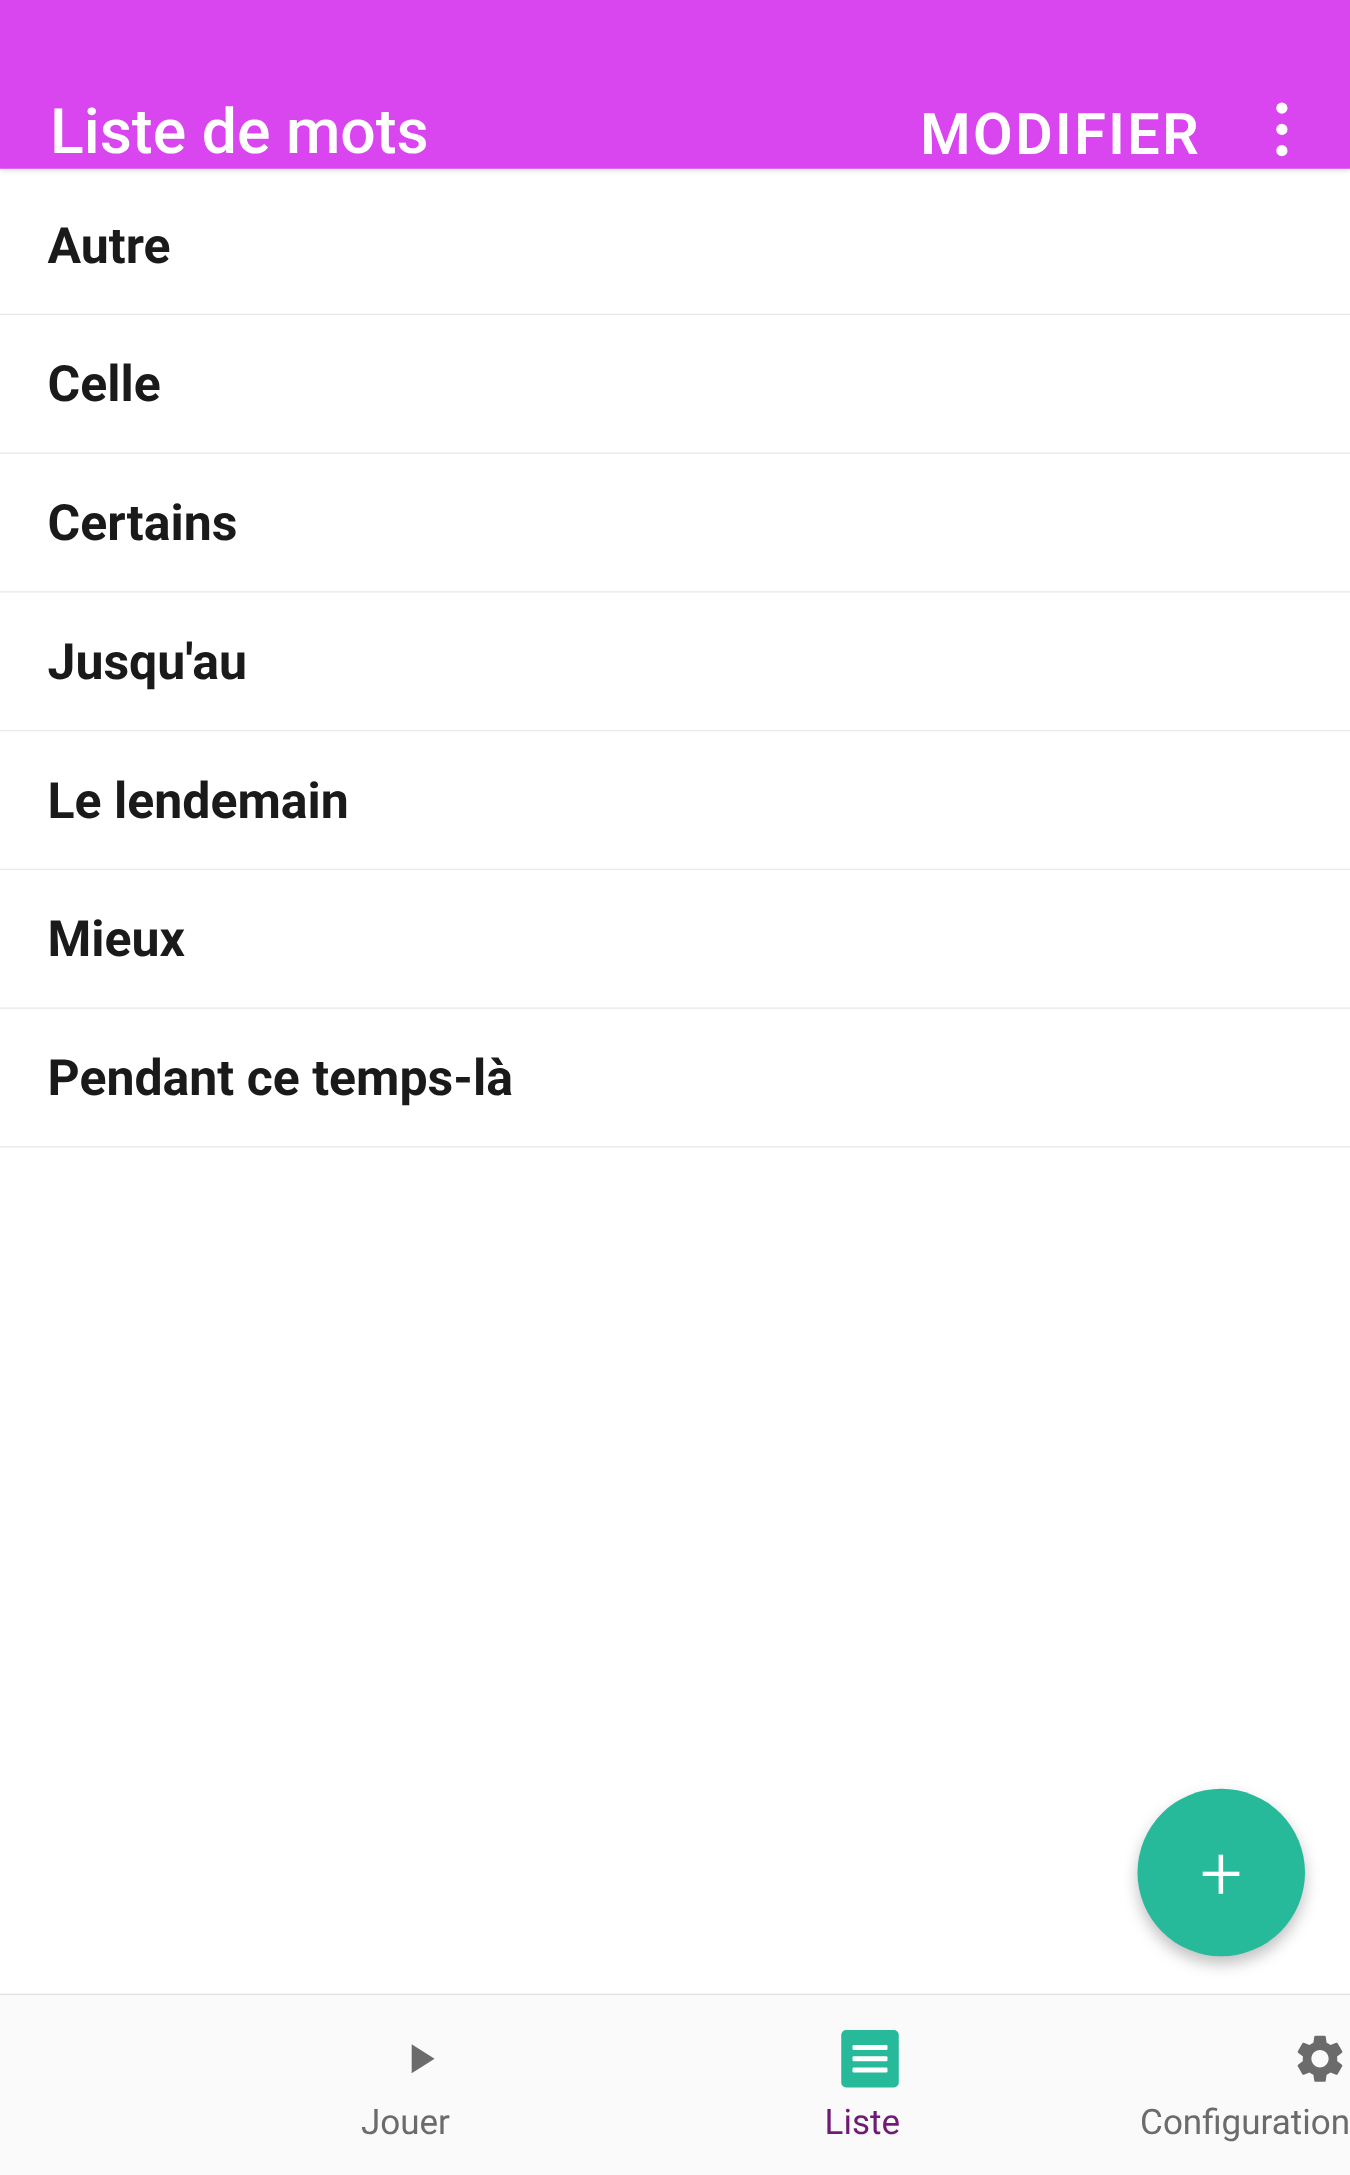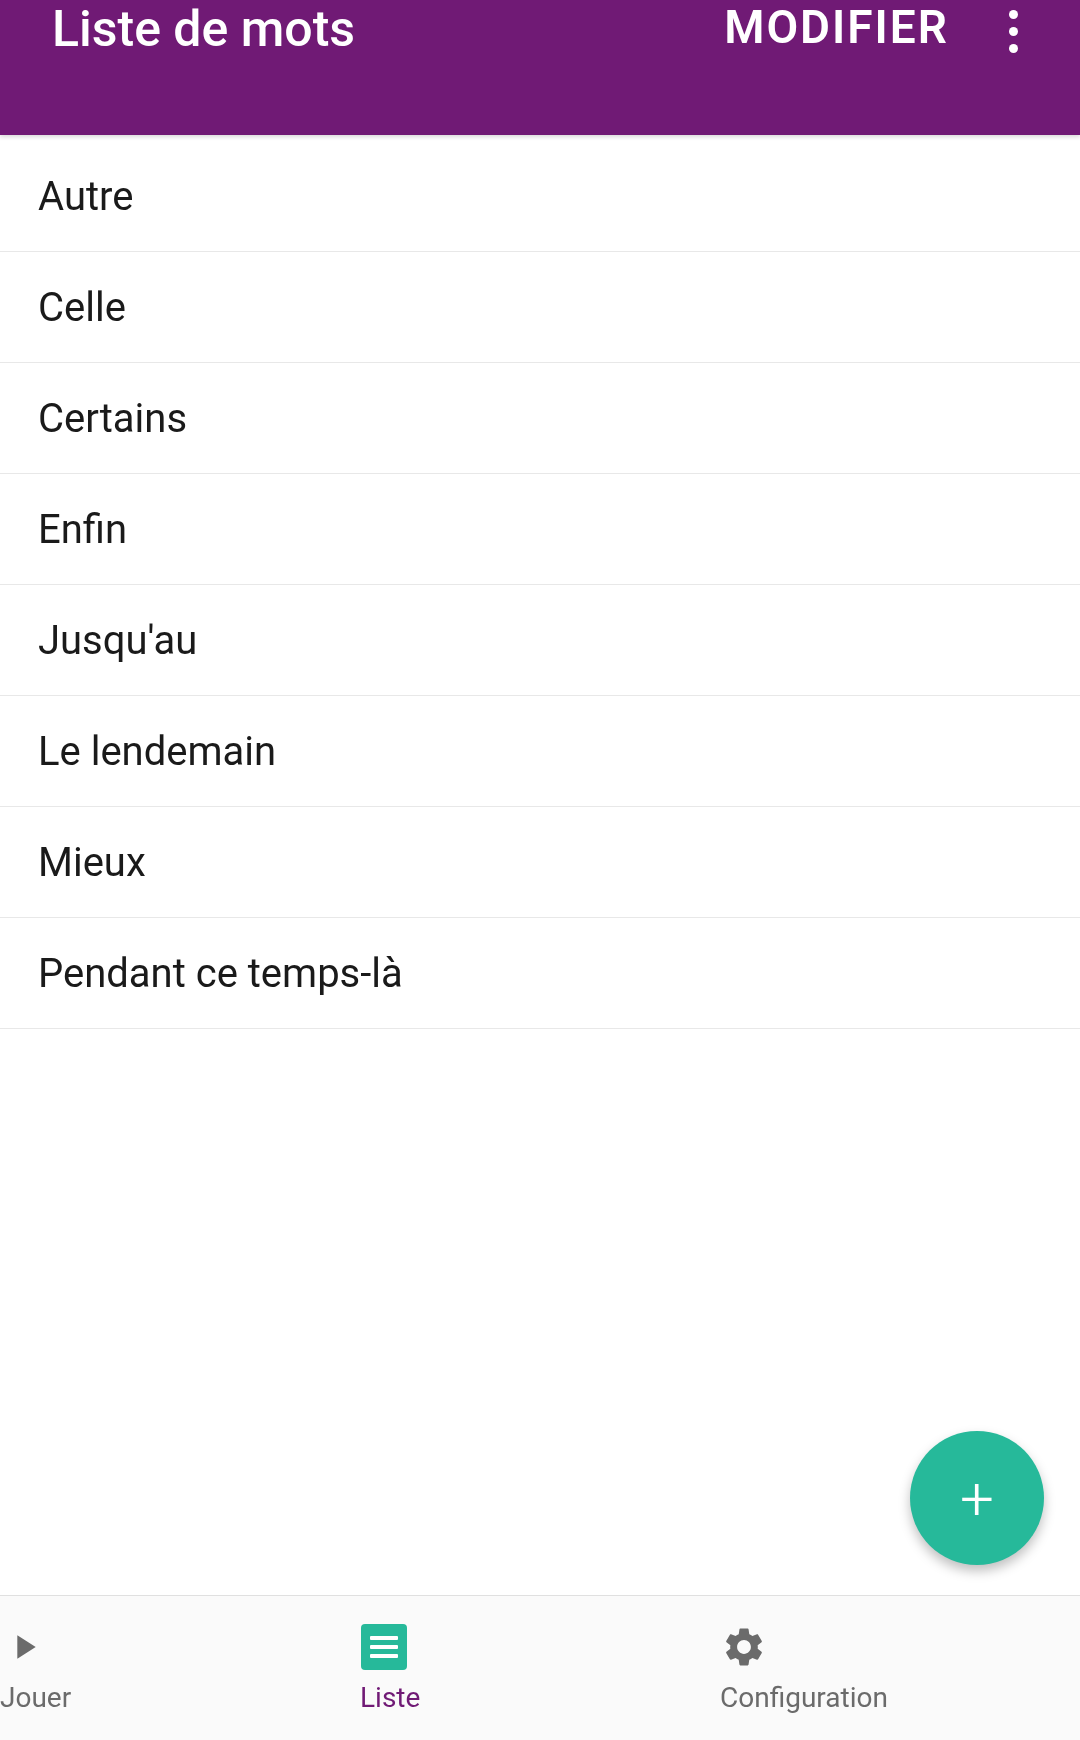--- a/index.html
+++ b/index.html
@@ -9,24 +9,24 @@
     }
     html, body {
       width: 1080px;
       height: 1740px;
       font-family: -apple-system, BlinkMacSystemFont, 'Segoe UI', Roboto, sans-serif;
       overflow: hidden;
       background: #ffffff;
     }
     .app-bar {
       height: 135px;
-      background: #701a75;
-      display: flex;
-      align-items: flex-start;
-      padding: 0 52px;
+      background: #d946ef;
+      display: flex;
+      align-items: flex-end;
+      padding: 0 40px;
       color: #ffffff;
       box-shadow: 0 2px 4px rgba(0,0,0,0.15);
       position: relative;
       z-index: 10;
     }
     .app-title {
       font-size: 50px;
       font-weight: 500;
       flex: 1;
     }
@@ -55,21 +55,21 @@
       overflow-y: auto;
       background: #ffffff;
     }
     .word-item {
       height: 111px;
       display: flex;
       align-items: center;
       padding: 0 38px;
       border-bottom: 1px solid #e8e8e8;
       font-size: 40px;
-      font-weight: 400;
+      font-weight: 700;
       color: #1a1a1a;
       cursor: pointer;
       margin-left: 0px;
     }
     .word-item:first-child {
       margin-top: 6px;
     }
     .fab {
       position: absolute;
       bottom: 175px;
@@ -94,21 +94,21 @@
       right: 0;
       height: 145px;
       background: #fafafa;
       border-top: 1px solid #e0e0e0;
       display: flex;
     }
     .nav-item {
       flex: 1;
       display: flex;
       flex-direction: column;
-      align-items: flex-start;
+      align-items: flex-end;
       justify-content: center;
       gap: 10px;
       cursor: pointer;
       color: #6b6b6b;
     }
     .nav-item.active {
       color: #701a75;
     }
     .nav-icon {
       width: 48px;
@@ -157,23 +157,20 @@
   <div class="word-item">
       <span>Autre</span>
     </div>
   <div class="word-item">
       <span>Celle</span>
     </div>
   <div class="word-item">
       <span>Certains</span>
     </div>
   <div class="word-item">
-      <span>Enfin</span>
-    </div>
-  <div class="word-item">
       <span>Jusqu'au</span>
     </div>
   <div class="word-item">
       <span>Le lendemain</span>
     </div>
   <div class="word-item">
       <span>Mieux</span>
     </div>
   <div class="word-item">
       <span>Pendant ce temps-là</span>

